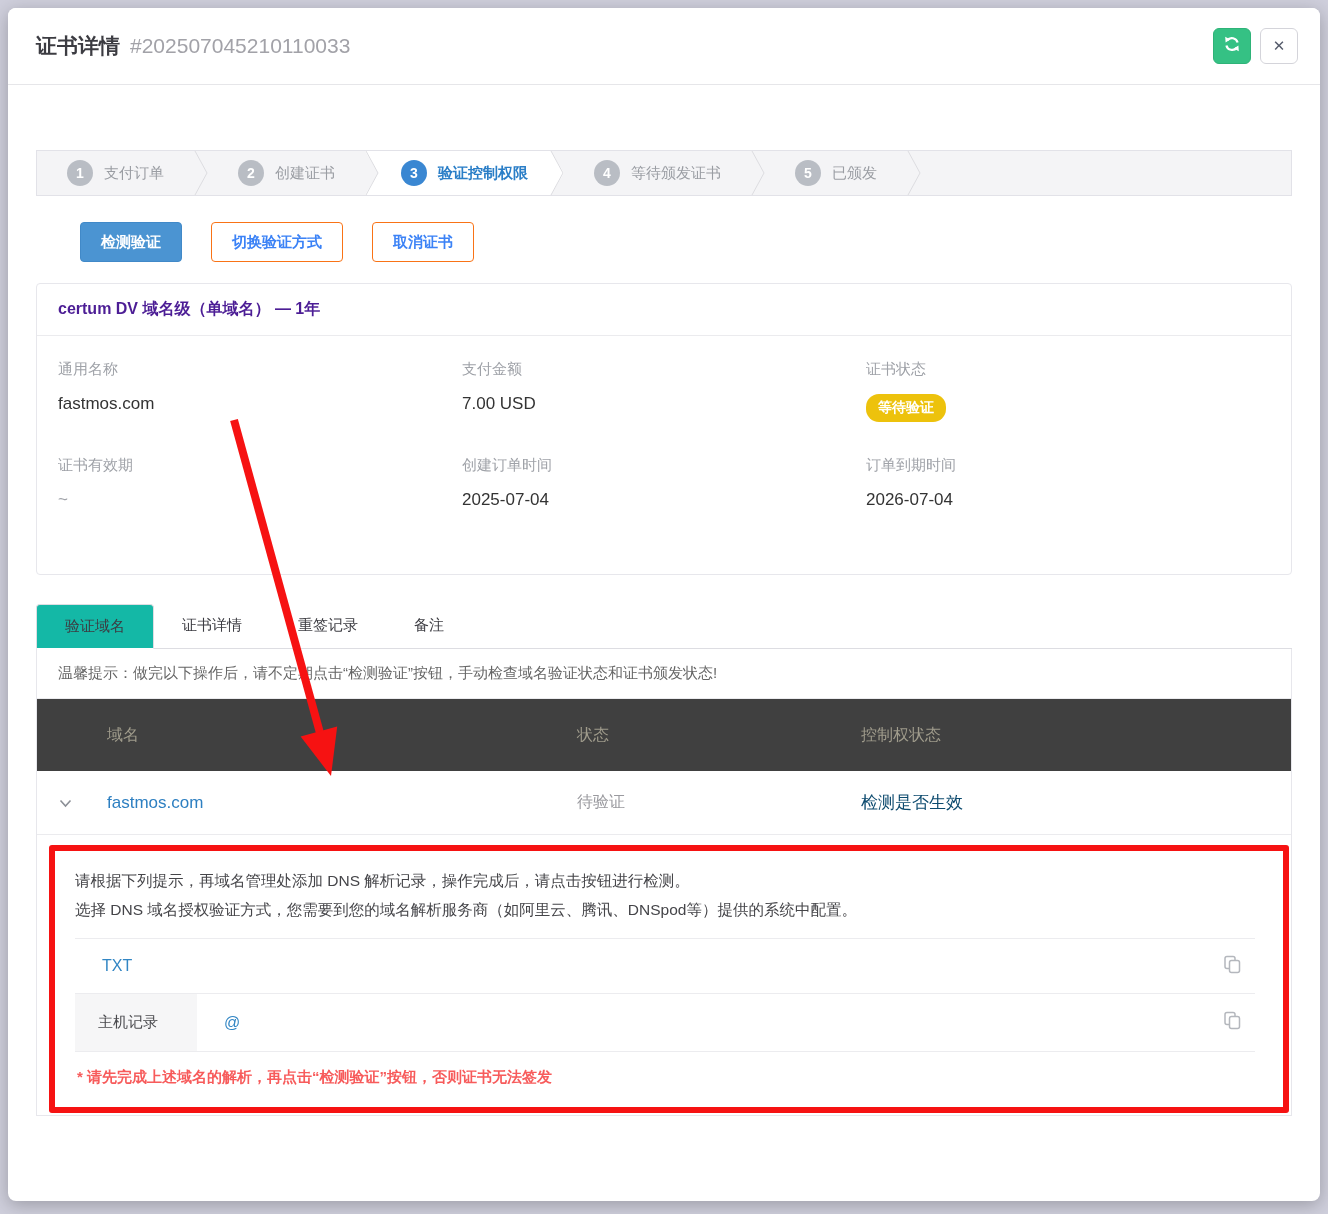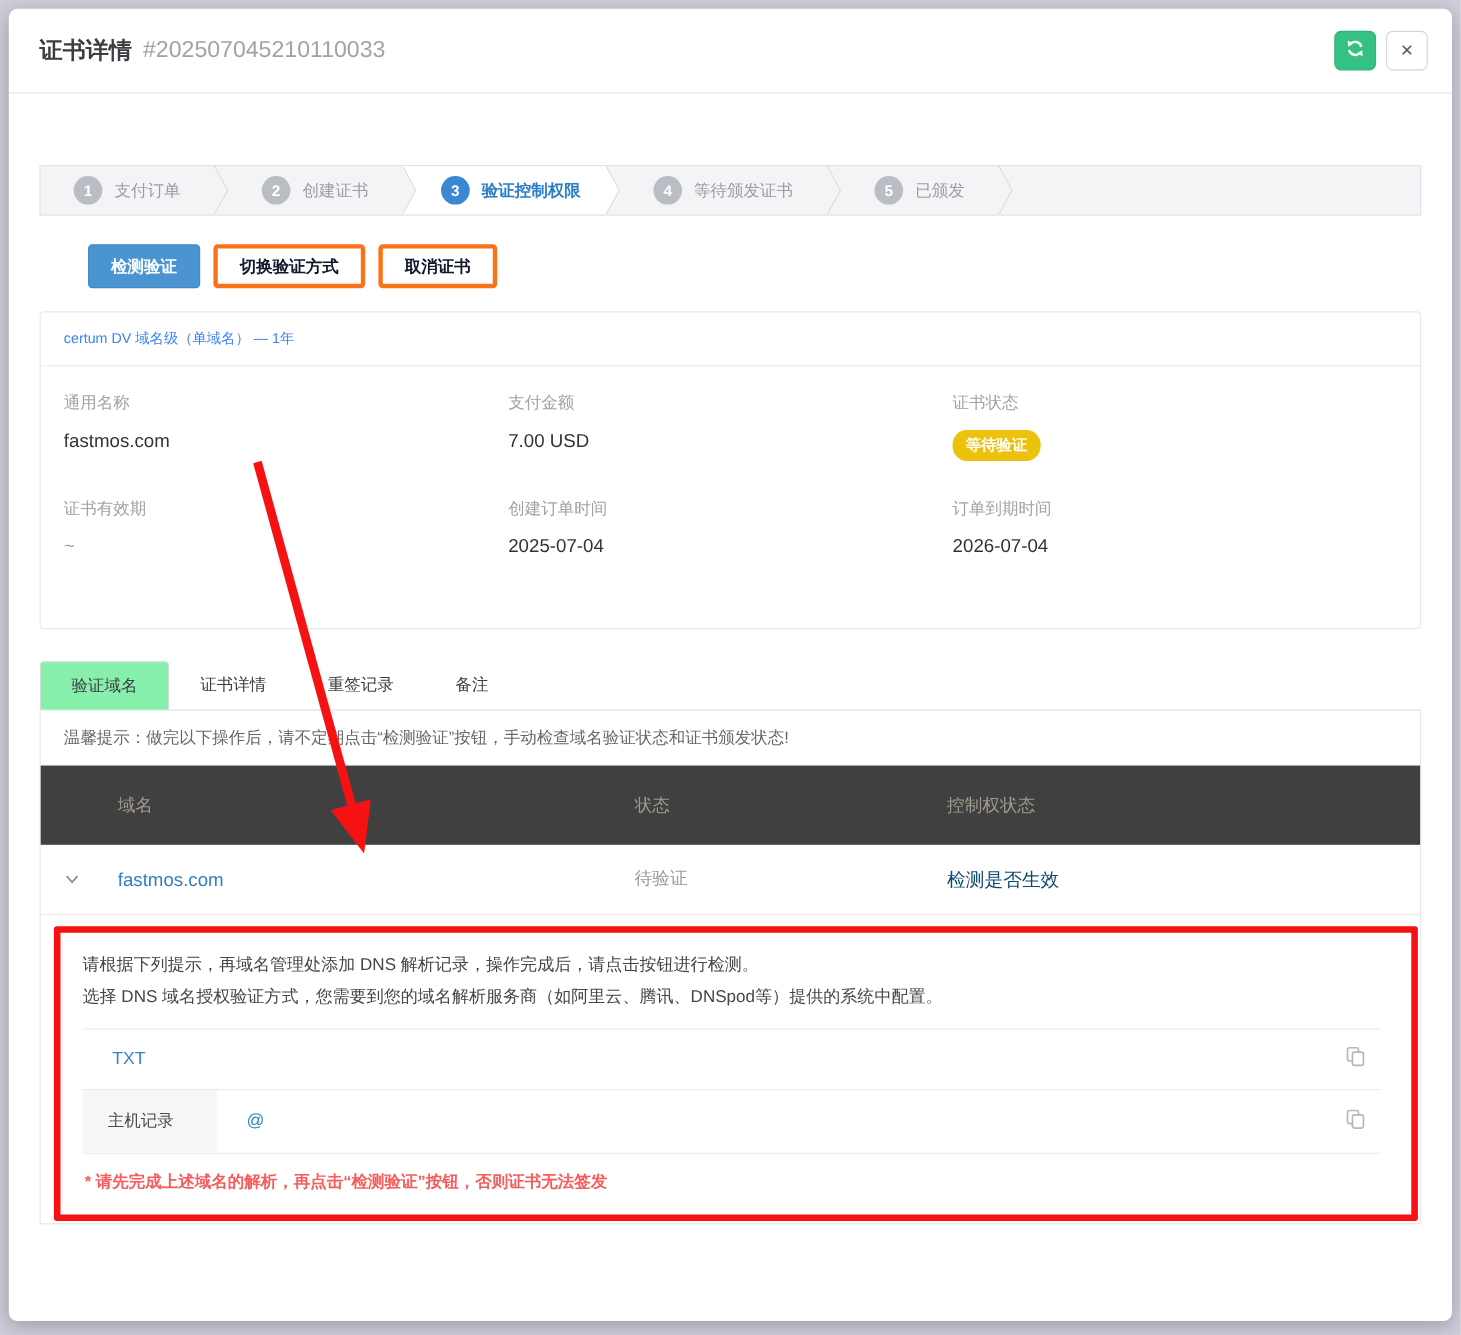--- a/index.html
+++ b/index.html
@@ -47,40 +47,40 @@
   }
   .step .lbl { font-size:15px; color:#9a9da3; white-space:nowrap; }
   .step.active {
     background:#fff; margin:0 -14px; padding:0 36px; z-index:0;
     clip-path: polygon(0 0, calc(100% - 13px) 0, 100% 50%, calc(100% - 13px) 100%, 0 100%, 13px 50%);
   }
   .step.active .num { background:#3a87d2; }
   .step.active .lbl { color:#2a7ec7; font-weight:bold; }
   .sep { position:relative; z-index:1; flex:0 0 14px; }
   
-  .toolbar { margin-top:26px; display:flex; gap:12px;padding-left:44px; }
+  .toolbar { margin-top:26px; display:flex; gap:29px;padding-left:44px; }
   .btn { height:40px; padding:0 20px; border-radius:4px; font-size:15px; font-weight:bold;
          display:inline-flex; align-items:center; cursor:pointer; }
   .btn-primary { background:#4b94d2; border:1px solid #4189c8; color:#fff; }
-  .btn-default { background:#fff; border:4px solid #f97316; color:#0f172a; }
+  .btn-default { background:#fff; border:1px solid #f97316; color:#3b82f6; }
   
   .card { margin-top:21px; border:1px solid #e7e7ec; border-radius:4px; }
-  .card-title { padding:15px 21px; font-size:13px; color:#3b82f6; border-bottom:1px solid #ebebee; }
+  .card-title { padding:15px 21px; font-size:16px; color:#4c1d95; border-bottom:1px solid #ebebee;font-weight:bold; }
   .fields { padding:24px 21px 30px; display:grid; grid-template-columns:1fr 1fr 1fr; row-gap:34px; }
   .f-label { font-size:15px; color:#9fa2a8; margin-bottom:15px; }
   .f-value { font-size:17px; color:#333; }
   .badge {
     display:inline-block; background:#edc20c; color:#fff; font-size:14px; font-weight:bold;
     padding:5px 12px; border-radius:13px;
   }
   
   .tabs { margin-top:28px; display:flex; border-bottom:1px solid #dddde2; }
   .tab { padding:12px 28px; font-size:15px; color:#3c3c42; cursor:pointer; position:relative; top:1px; }
   .tab.active {
-    background:#86efac; border:1px solid #dddde2; border-bottom:1px solid #fff; border-radius:4px 4px 0 0;
+    background:#14b8a6; border:1px solid #dddde2; border-bottom:1px solid #fff; border-radius:4px 4px 0 0;
   }
   .tab-box { border:1px solid #e7e7ec; border-top:none; }
   .notice { padding:15px 21px; font-size:15px; color:#666; border-bottom:1px solid #ebebee; }
   
   .dgrid { display:grid; grid-template-columns:56px 470px 284px 1fr; align-items:center; }
   .dhead { background:#404040; height:72px; color:#a09c8c; font-size:16px; }
   .dhead > div { padding-left:14px; }
   .drow { height:64px; border-bottom:1px solid #ebebee; }
   .drow .chev { text-align:center; color:#8b8f96; }
   .domain-link { font-size:17px; color:#2d7fc1; padding-left:14px; cursor:pointer; }

